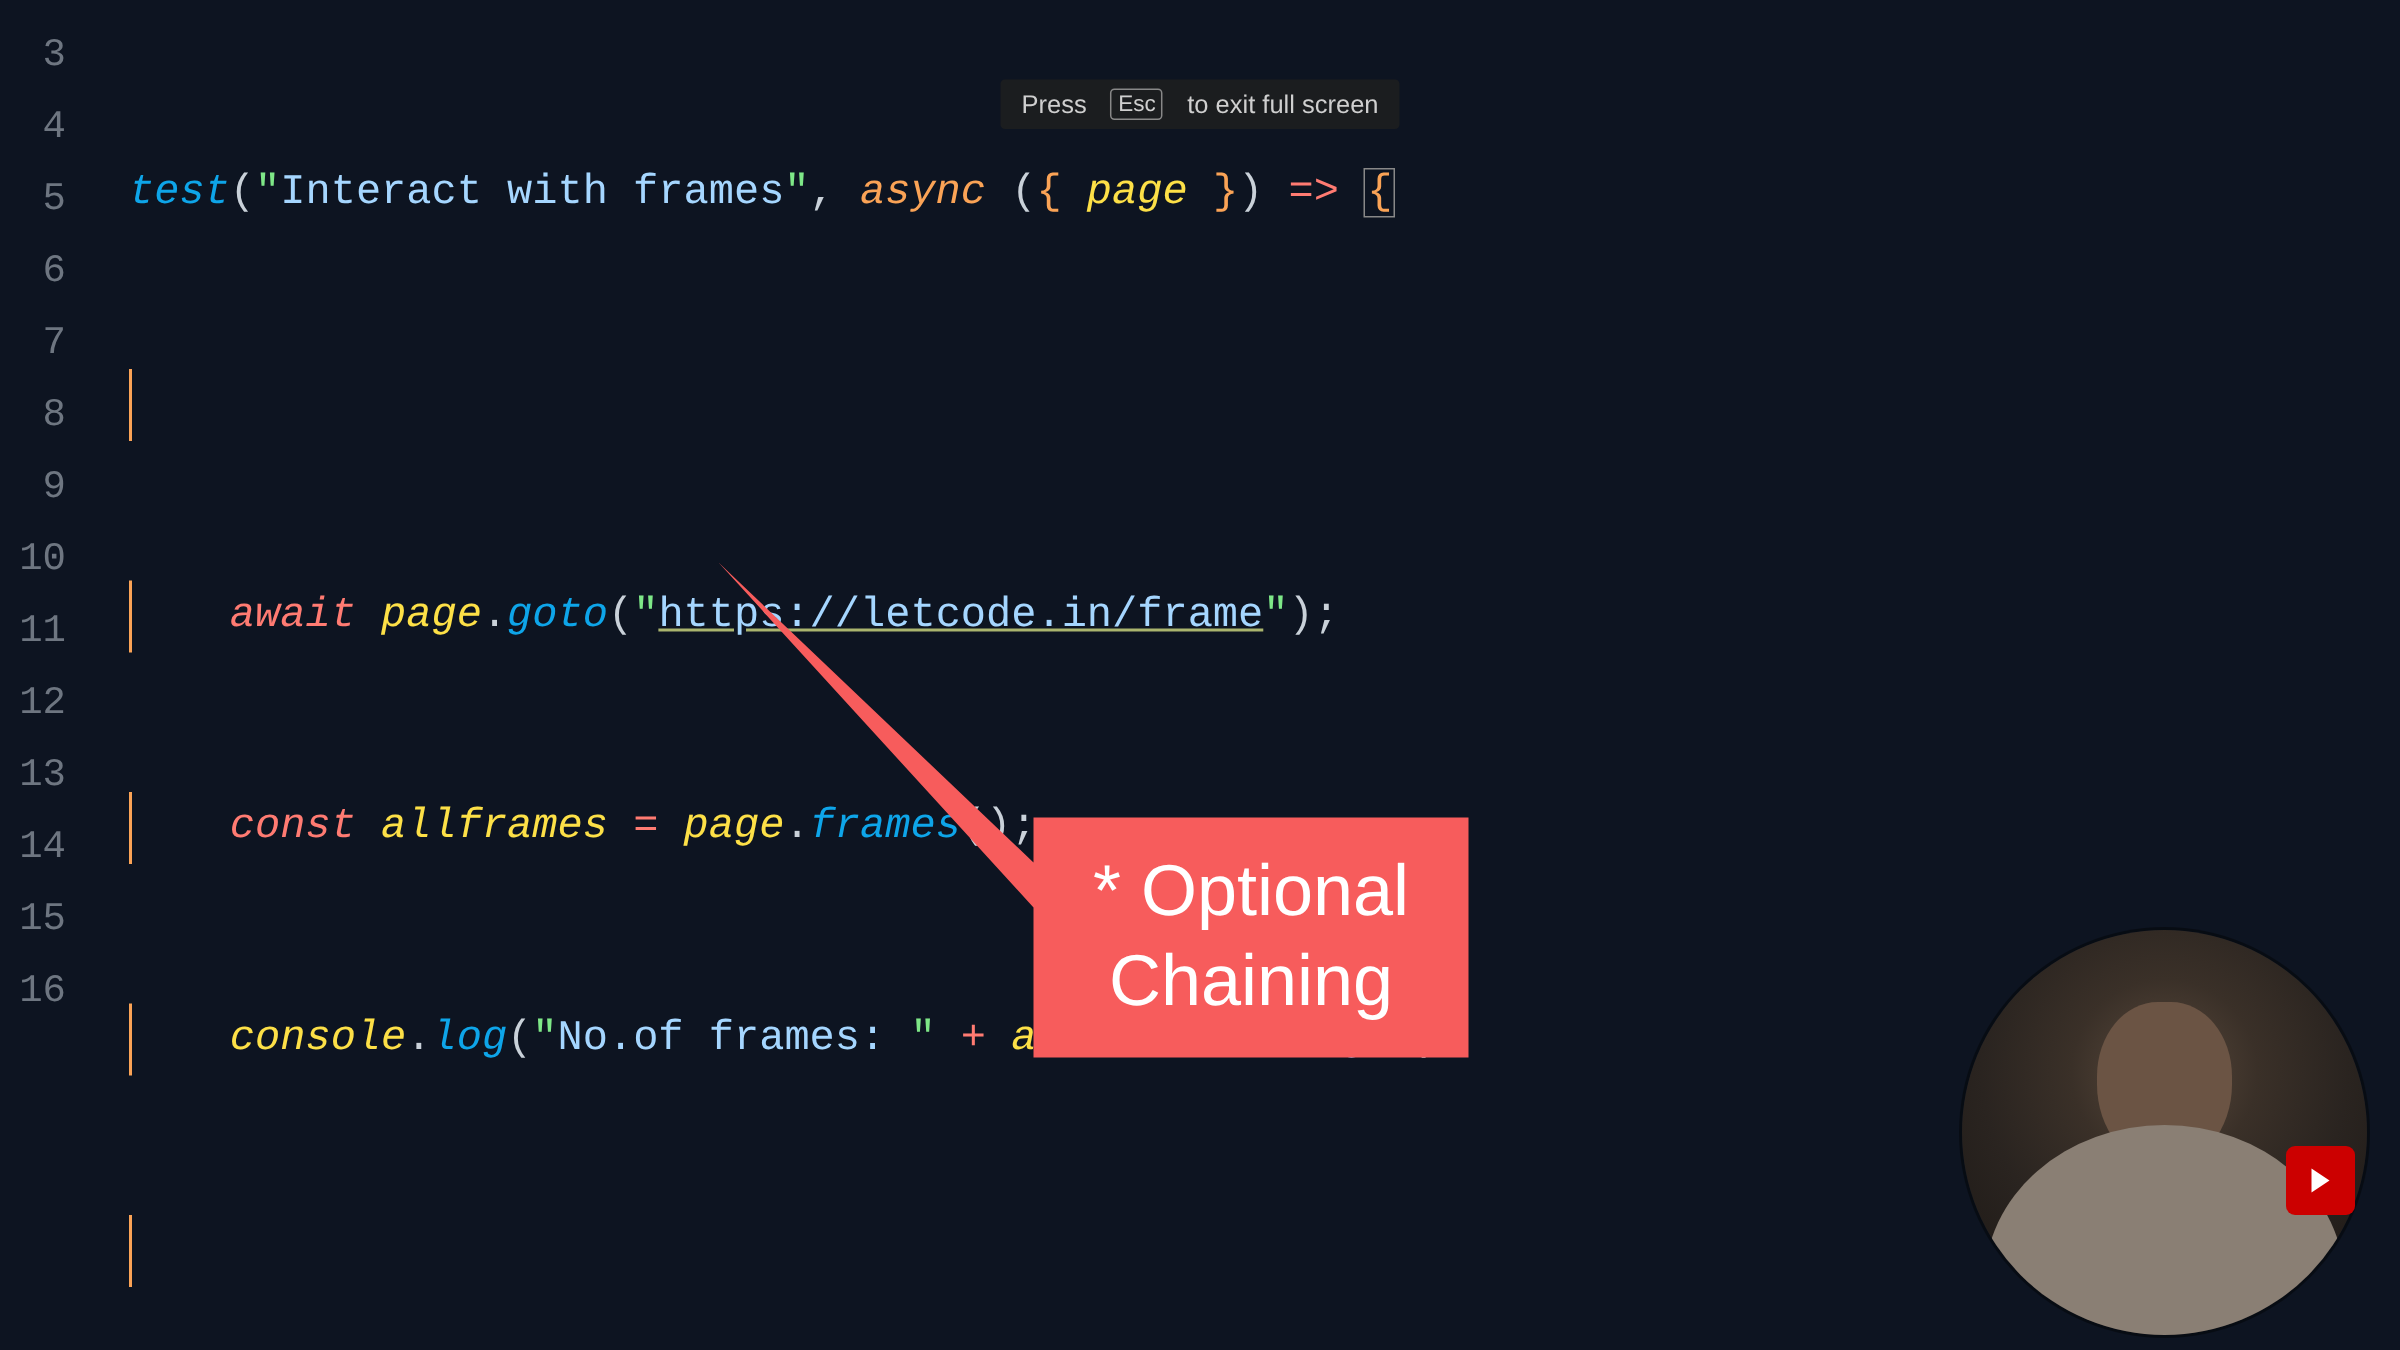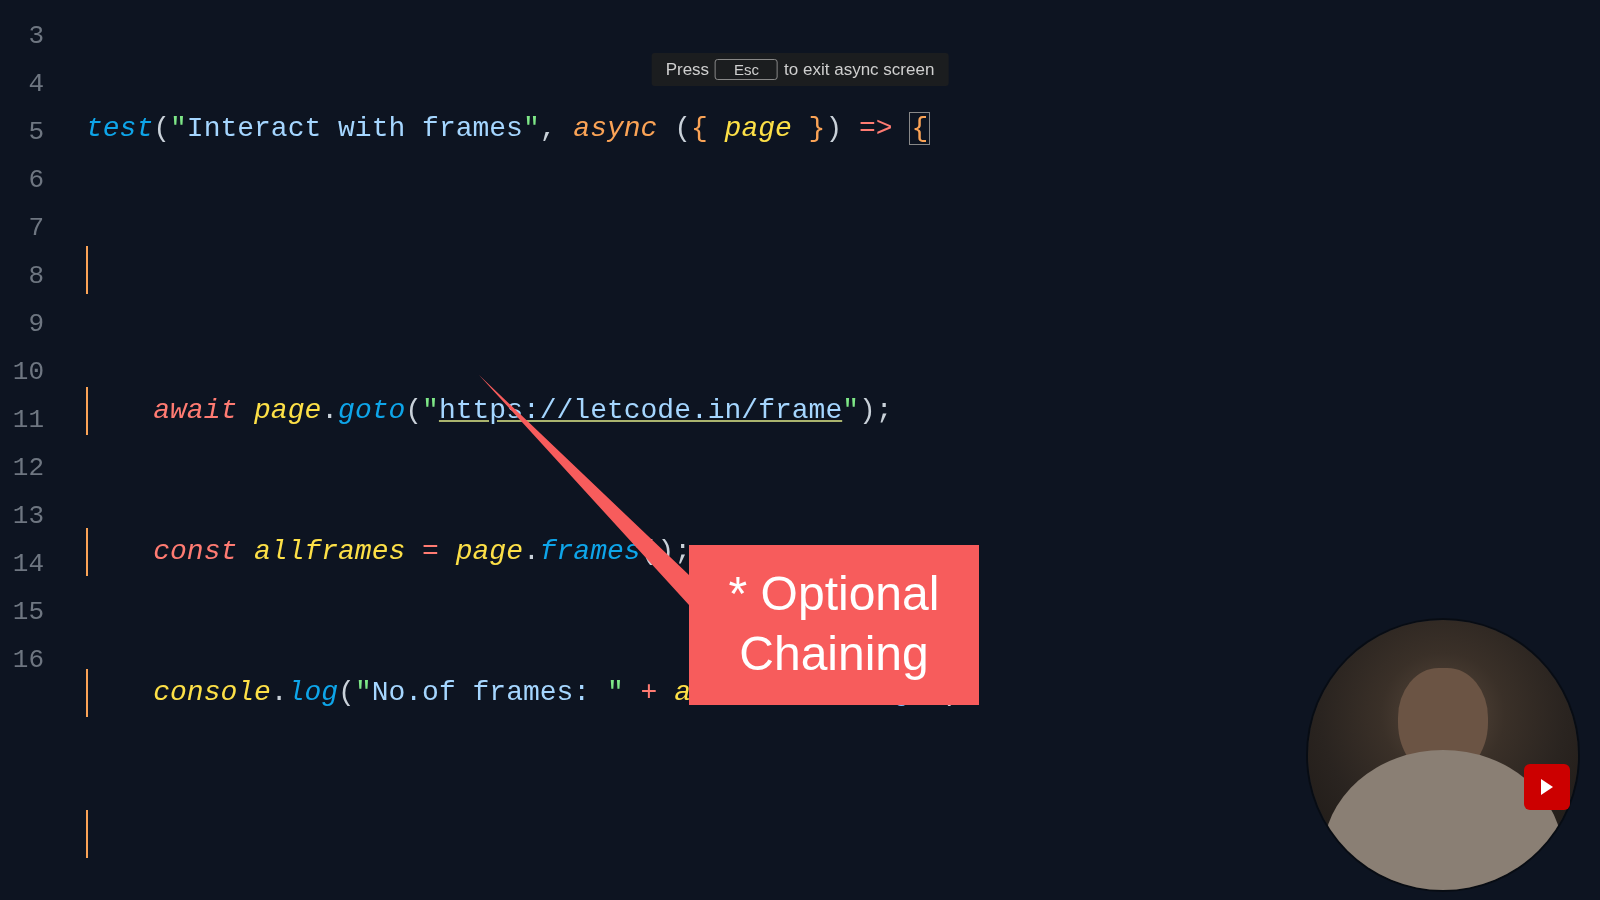--- a/index.html
+++ b/index.html
@@ -74,27 +74,27 @@
     top: 53px;
     left: 50%;
     transform: translateX(-50%);
     background: rgba(30,30,30,0.85);
     color: #cfcfcf;
     font-size: 17px;
     padding: 6px 14px;
     border-radius: 3px;
     display: flex;
     align-items: center;
-    gap: 6px;
+    gap: 16px;
     z-index: 20;
     font-family: Arial, sans-serif;
   }
   .esc-bar .key {
     border: 1px solid #888;
-    padding: 1px 18px;
+    padding: 1px 4px;
     border-radius: 3px;
     font-size: 15px;
   }
 
   
   .callout-wrap {
     position: absolute;
     top: 375px;
     left: 479px;
     width: 560px;
@@ -203,21 +203,21 @@
     
     
     
     
   </div>
 </div>
 
 <div class="esc-bar">
   <span>Press</span>
   <span class="key">Esc</span>
-  <span>to exit async screen</span>
+  <span>to exit full screen</span>
 </div>
 
 <div class="callout-wrap">
   <svg width="560" height="360" viewBox="0 0 560 360">
 
     <polygon points="0,0 210,200 210,170 500,170 500,330 210,330 210,230" fill="#f75c5c"></polygon>
     <text x="355" y="235" text-anchor="middle" class="callout-text">* Optional</text>
     <text x="355" y="295" text-anchor="middle" class="callout-text">Chaining</text>
   </svg>
 </div>

